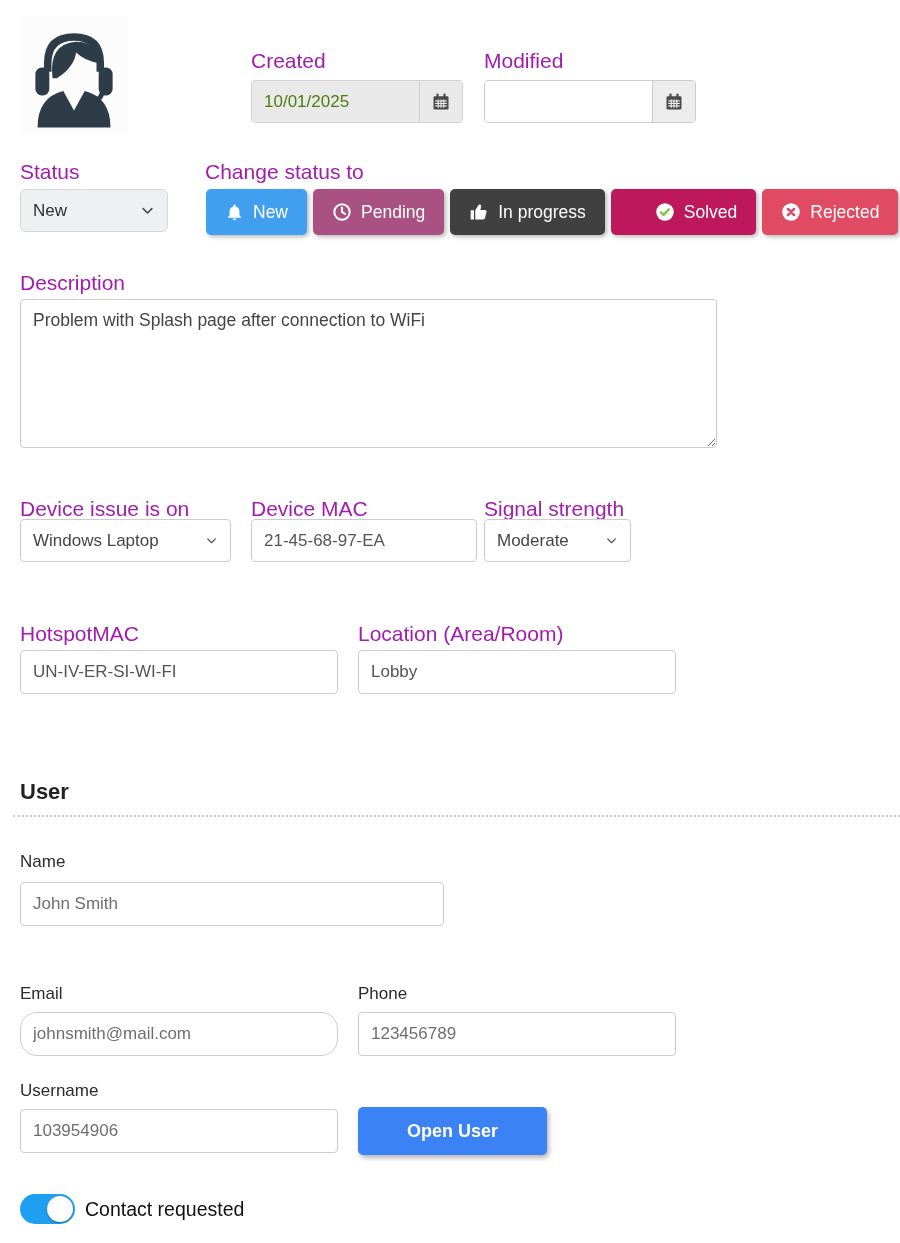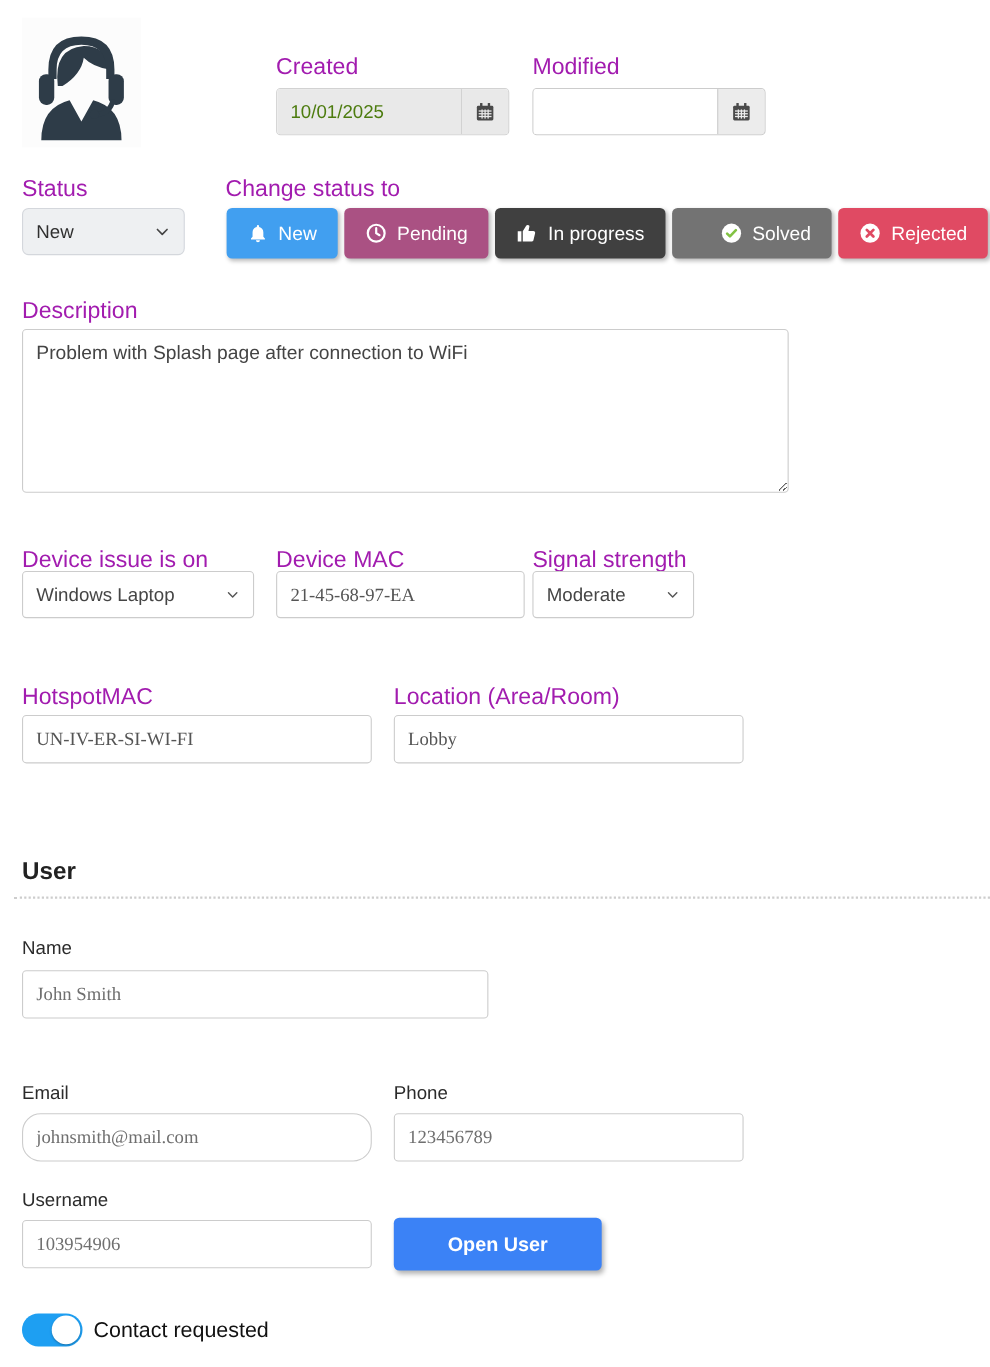--- a/index.html
+++ b/index.html
@@ -2,21 +2,21 @@
 <html><head>
 <meta charset="utf-8">
 <style>
   html,body{margin:0;padding:0;background:#fff;}
   #page{position:relative;width:900px;height:1243px;background:#fff;overflow:hidden;
         font-family:"Liberation Sans",sans-serif;color:#333;}
   .abs{position:absolute;}
   .lbl{font-size:21px;color:#a21caf;}
   .lbl2{font-size:17px;color:#2b2b2b;}
   .txt-input{box-sizing:border-box;border:1px solid #ccc;border-radius:4px;background:#fff;
-             font-family:Liberation Serif, serif;font-size:17px;color:#555;
+             font-family:Liberation Sans, sans-serif;font-size:17px;color:#555;
              padding:0 12px;outline:none;}
   .txt-input.muted{color:#6f6f6f;}
   
   .date-group{display:flex;box-sizing:border-box;border:1px solid #d2d2d2;border-radius:4px;overflow:hidden;height:43px;}
   .date-group .date-text{flex:1;display:flex;align-items:center;padding:0 12px;font-size:17px;}
   .date-group .cal-btn{width:42px;display:flex;align-items:center;justify-content:center;
                        background:#e9e9e9;border-left:1px solid #d2d2d2;cursor:pointer;}
   .date-disabled{background:#e9e9e9;color:#4d7c0f;}
   .date-enabled{background:#fff;color:#555;}
   
@@ -147,21 +147,21 @@
       <span>Pending</span>
     </button>
     <button class="st-btn" style="background-color: #404040;">
       <span>
         <svg width="20" height="20" viewBox="0 0 24 24" fill="#fff">
           <path d="M2 10h4v11H2zM7.5 21h9.6c1 0 1.9-.7 2.1-1.7l1.7-7A2.2 2.2 0 0 0 18.8 9.6h-5.1l.9-4.2A1.9 1.9 0 0 0 12.7 3c-.6 0-1.2.3-1.5.9L7.5 10z"></path>
         </svg>
       </span>
       <span>In progress</span>
     </button>
-    <button class="st-btn" style="background-color: #737373; padding-left: 44px;">
+    <button class="st-btn" style="background-color: #be185d; padding-left: 44px;">
       <span>
         <svg width="20" height="20" viewBox="0 0 24 24">
           <circle cx="12" cy="12" r="10.5" fill="#fff"></circle>
           <path d="M7.2 12.4l3.1 3.1 6.5-6.8" fill="none" stroke="#82c243" stroke-width="2.8" stroke-linecap="round" stroke-linejoin="round"></path>
         </svg>
       </span>
       <span>Solved</span>
     </button>
     <button class="st-btn" style="background-color: rgb(224, 74, 99);">
       <span>

